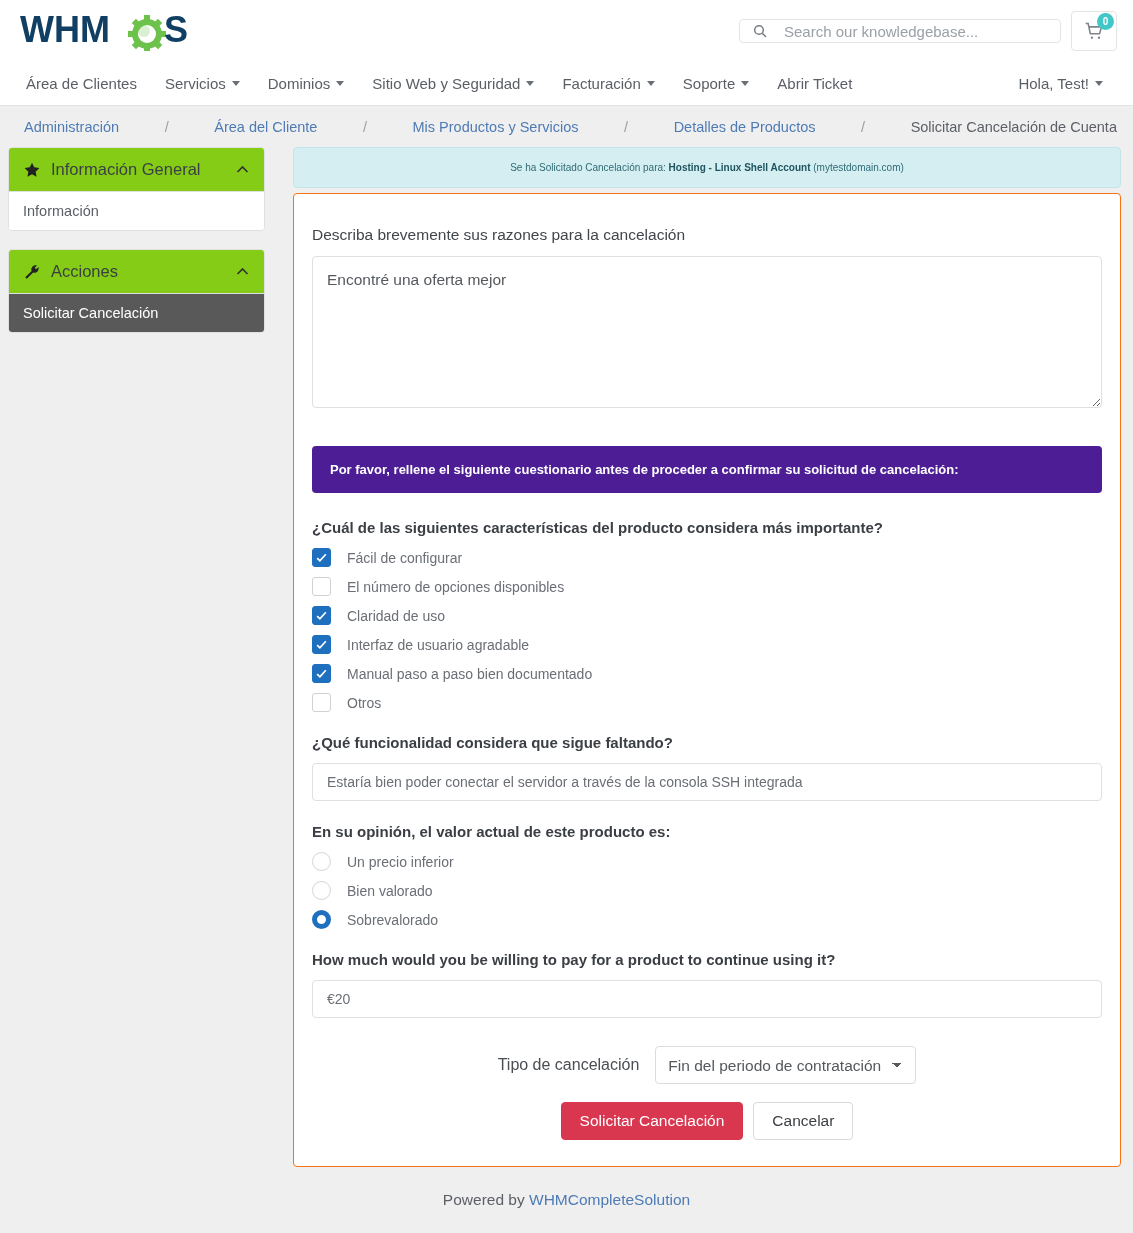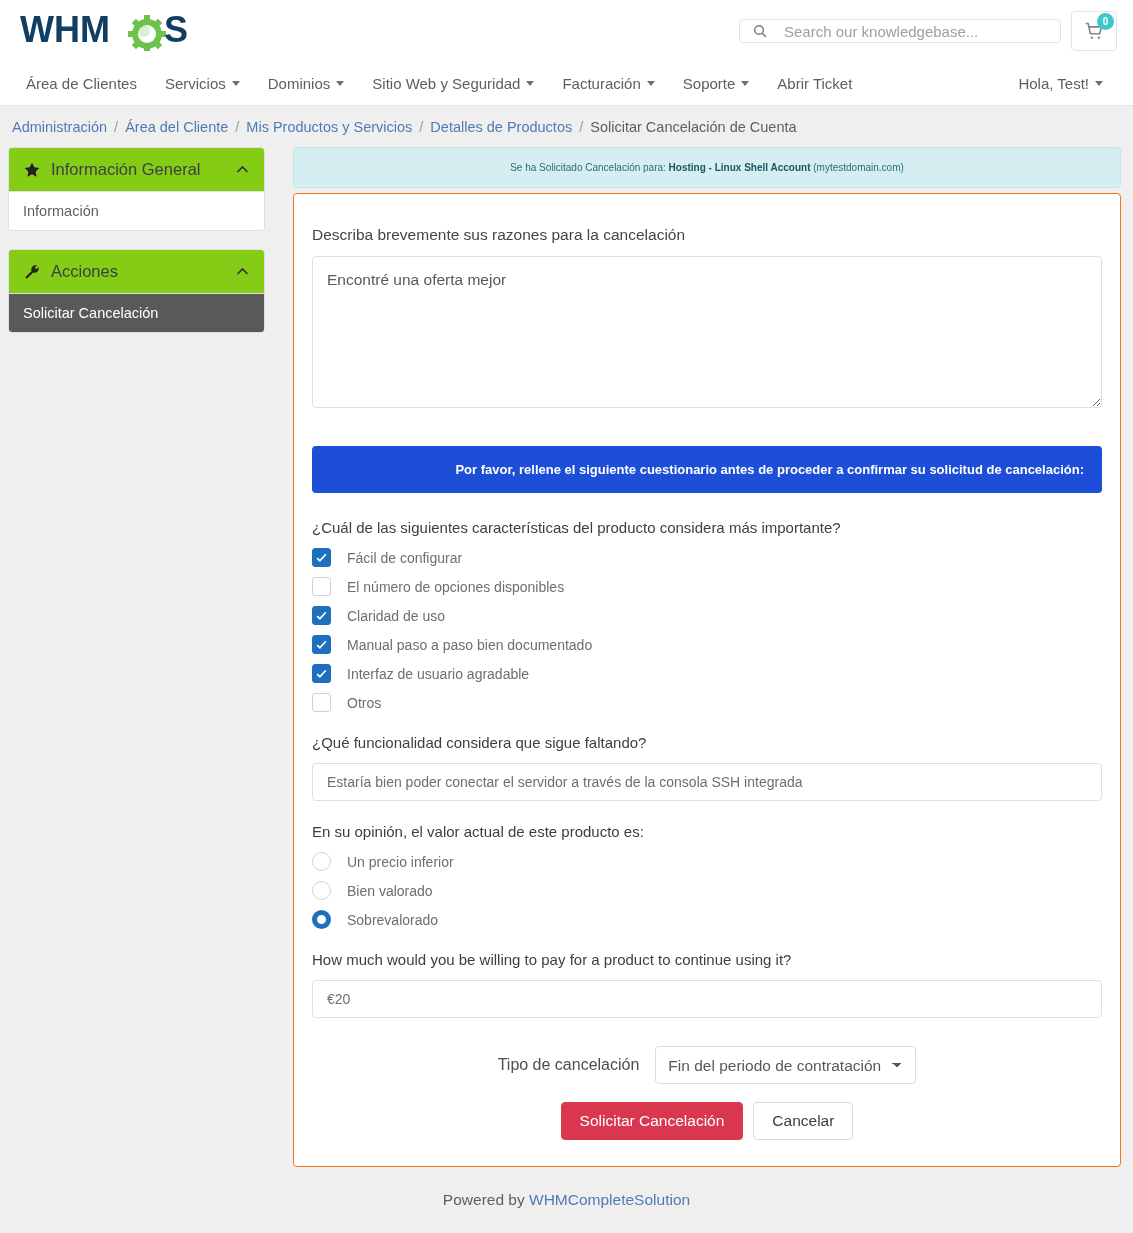--- a/index.html
+++ b/index.html
@@ -55,22 +55,22 @@
   }
   .nav-item:first-child { padding-left: 10px; }
   .caret {
     width: 0; height: 0; border-left: 4px solid transparent;
     border-right: 4px solid transparent; border-top: 5px solid #6a6f75;
   }
   .nav-right { margin-left: auto; }
 
   
   .breadcrumb-bar {
-    background: #efefef; padding: 13px 16px 12px 12px;
-    font-size: 14.5px; display: flex; flex-wrap: wrap; align-items: center;
+    background: #efefef; padding: 13px 16px 12px 24px;
+    font-size: 14.5px; display: flex; flex-wrap: wrap; align-items: center; justify-content: space-between;
   }
   .bc-link { color: #4e7bb5; cursor: pointer; }
   .bc-current { color: #5c6066; }
   .bc-sep { color: #9aa0a6; margin: 0 7px; }
 
   
   .layout { display: flex; align-items: flex-start; padding: 0 12px 0 8px; gap: 28px; }
   .sidebar { width: 257px; flex: 0 0 257px; }
   .content { flex: 1; min-width: 0; }
 
@@ -109,25 +109,25 @@
   .card-inner { padding: 0 0px; }
   .field-label {
     font-size: 15.5px; color: #42464b; margin: 8px 0 12px 0;
   }
   .txtarea {
     width: 100%; height: 152px; border: 1px solid #dfdfdf; border-radius: 4px;
     padding: 12px 14px; font-size: 15.5px; font-family: "Liberation Sans", sans-serif;
     color: #55595e; resize: vertical; outline: none; line-height: 1.4;
   }
   .alert-blue {
-    background: #1d4ed8; border-radius: 4px; color: #fff; font-weight: bold;
-    font-size: 13px; padding: 16px 18px; margin: 34px 0 26px 0; text-align: right;
+    background: #4c1d95; border-radius: 4px; color: #fff; font-weight: bold;
+    font-size: 13px; padding: 16px 18px; margin: 34px 0 26px 0;
   }
   .qtitle {
-    font-size: 15px; font-weight: normal; color: #3b3f44; margin: 0 0 12px 0;
+    font-size: 15px; font-weight: bold; color: #3b3f44; margin: 0 0 12px 0;
   }
   .opt-row { display: flex; align-items: center; margin-bottom: 10px; }
   .cbx {
     width: 19px; height: 19px; border-radius: 3px; border: 1px solid #cfd2d5;
     background: #fff; flex: 0 0 auto; display: flex; align-items: center;
     justify-content: center; cursor: pointer;
   }
   .cbx.on { background: #1f6fbf; border-color: #1f6fbf; }
   .cbx svg { width: 13px; height: 13px; color: #fff; display: none; }
   .cbx.on svg { display: block; }
@@ -345,30 +345,30 @@
               </span>
               <span class="opt-label">Claridad de uso</span>
             </div>
 
             <div class="opt-row">
               <span class="cbx on">
                 <svg viewBox="0 0 24 24" fill="none" stroke="currentColor" stroke-width="3.2">
                     <polyline points="4,13 9,18 20,6"></polyline>
                   </svg>
               </span>
-              <span class="opt-label">Manual paso a paso bien documentado</span>
+              <span class="opt-label">Interfaz de usuario agradable</span>
             </div>
 
             <div class="opt-row">
               <span class="cbx on">
                 <svg viewBox="0 0 24 24" fill="none" stroke="currentColor" stroke-width="3.2">
                     <polyline points="4,13 9,18 20,6"></polyline>
                   </svg>
               </span>
-              <span class="opt-label">Interfaz de usuario agradable</span>
+              <span class="opt-label">Manual paso a paso bien documentado</span>
             </div>
 
             <div class="opt-row">
               <span class="cbx">
                 
               </span>
               <span class="opt-label">Otros</span>
             </div>
           </div>
 

